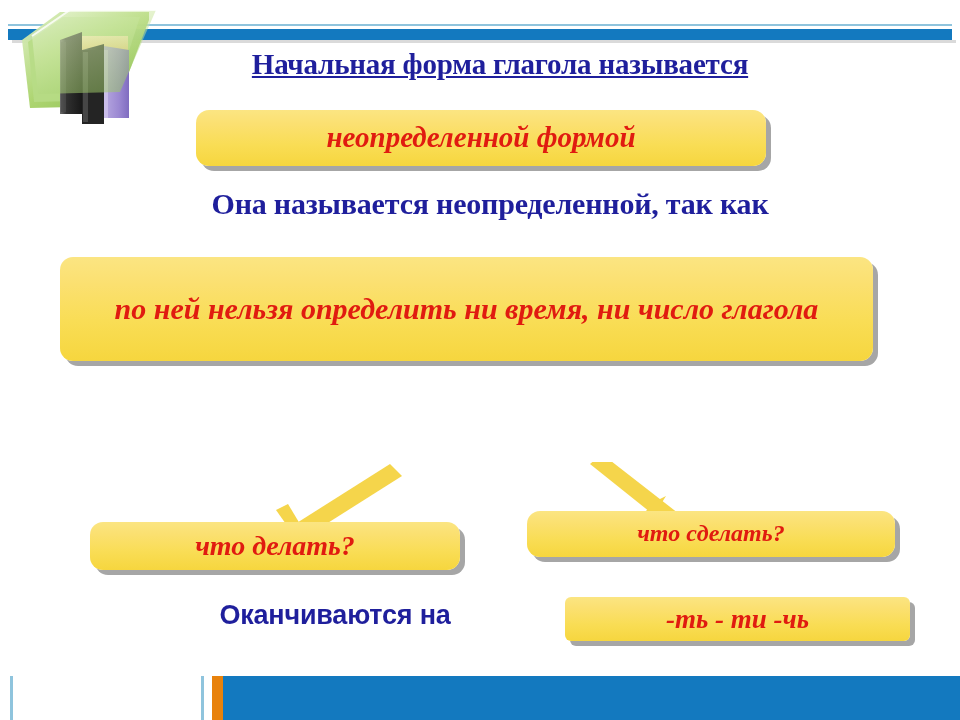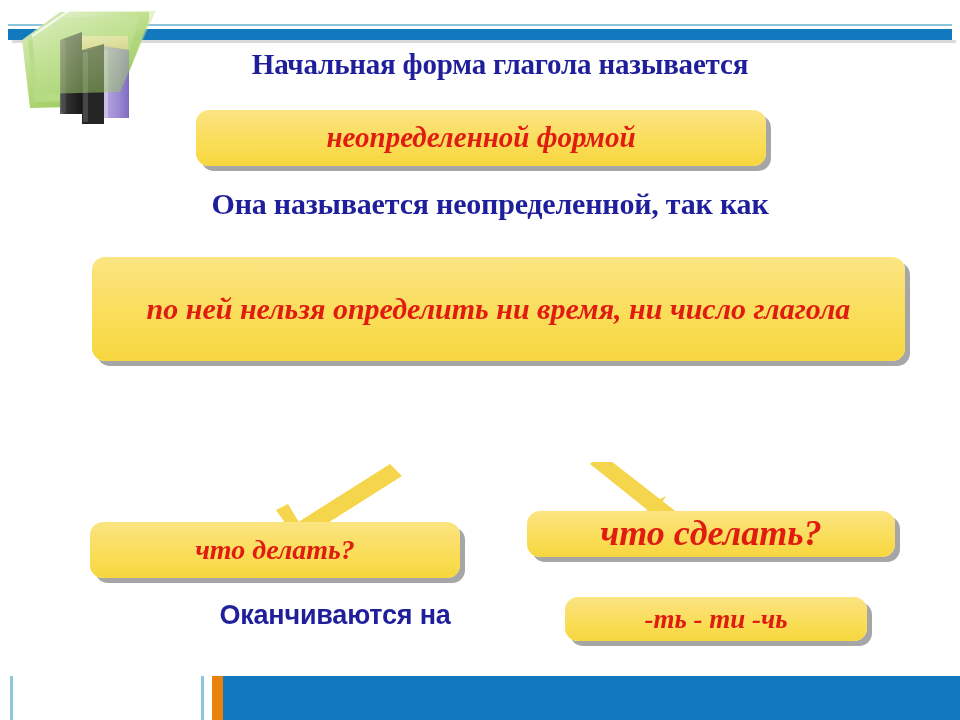--- a/index.html
+++ b/index.html
@@ -97,20 +97,21 @@
     font-weight: bold;
     text-align: center;
     line-height: 1.18;
     letter-spacing: -0.2px;
   }
   .title-1 {
     left: 150px;
     top: 47px;
     width: 700px;
     font-size: 29px;
+    text-decoration: underline;
   }
   .line-2 {
     left: 100px;
     top: 186px;
     width: 780px;
     font-size: 30px;
   }
   .line-3 {
     left: 60px;
     top: 402px;
@@ -151,42 +152,42 @@
     height: 56px;
     font-size: 29px;
   }
   .box-reason {
     left: 60px;
     top: 257px;
     width: 813px;
     height: 104px;
     font-size: 30px;
     padding: 0 26px;
-    margin-left: 32px;
   }
   .box-q1 {
     left: 90px;
     top: 522px;
     width: 370px;
-    height: 56px;
+    height: 48px;
     font-size: 28px;
   }
   .box-q2 {
     left: 527px;
     top: 511px;
     width: 368px;
     height: 46px;
-    font-size: 36px;
+    font-size: 24px;
   }
   .box-endings {
     left: 565px;
     top: 597px;
-    width: 302px;
+    width: 345px;
     height: 44px;
     font-size: 27px;
+    border-radius: 6px;
   }
 
   
   .arrow-svg {
     position: absolute;
     pointer-events: none;
   }
   .arrow-left-svg { left: 270px; top: 462px; width: 140px; height: 82px; }
   .arrow-right-svg { left: 588px; top: 462px; width: 135px; height: 82px; }
 </style>

